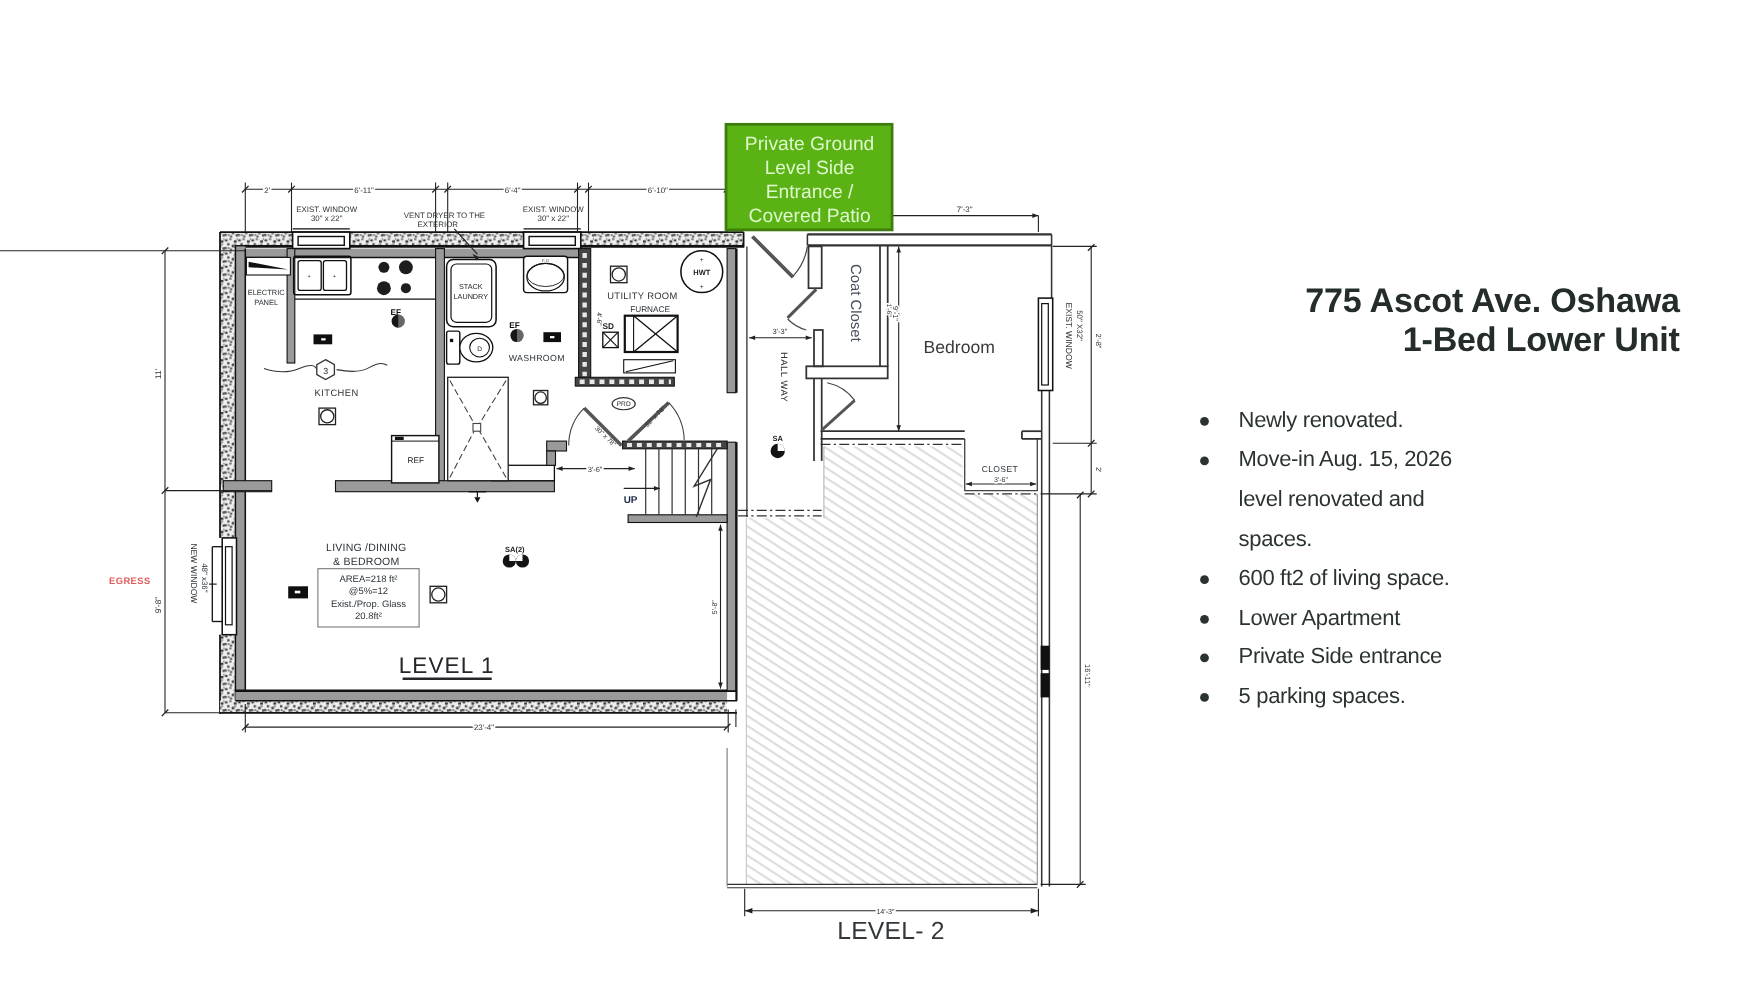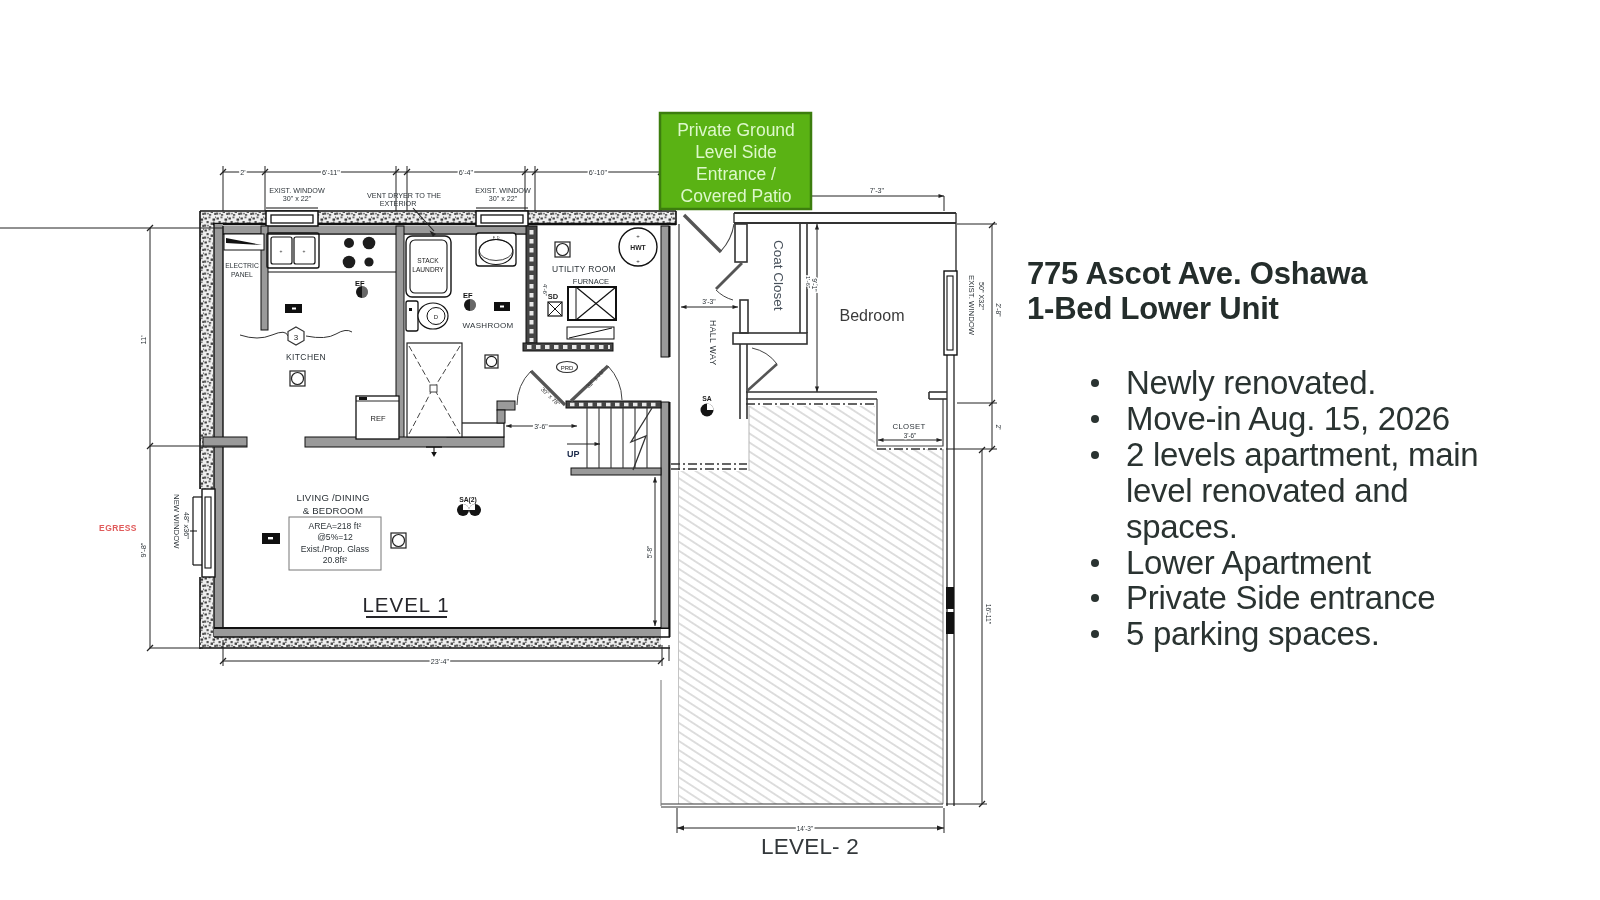--- a/index.html
+++ b/index.html
@@ -1,20 +1,20 @@
 <!DOCTYPE html>
 <html><head>
 <meta charset="utf-8">
 <style>
 html,body{margin:0;padding:0;background:#fff;width:1600px;height:900px;overflow:hidden;}
 *{box-sizing:border-box;}
 body{font-family:"Liberation Sans",sans-serif;}
 #stage{position:relative;width:1600px;height:900px;background:#ffffff;}
-.title{position:absolute;left:1027px;top:256px;width:500px;text-align:left;font-weight:bold;font-size:31px;line-height:35px;color:#242d2b;letter-spacing:-0.2px;}
-.blist{position:absolute;left:1090px;top:365px;font-size:33px;line-height:35.9px;color:#2a3331;letter-spacing:-0.3px;}
+.title{position:absolute;left:1027px;top:256px;width:500px;text-align:right;font-weight:bold;font-size:31px;line-height:35px;color:#242d2b;letter-spacing:-0.2px;}
+.blist{position:absolute;left:1090px;top:365px;font-size:20px;line-height:35.9px;color:#2a3331;letter-spacing:-0.3px;}
 .li{position:relative;padding-left:36px;}
 .li.b:before{content:"";position:absolute;left:1px;top:14px;width:8px;height:8px;border-radius:50%;background:#2a3331;}
 </style>
 </head>
 <body>
 <div id="stage">
 <svg width="1600" height="900" viewBox="0 0 1600 900" xmlns="http://www.w3.org/2000/svg" style="position:absolute;left:0;top:0;">
 <defs>
 <pattern id="spk" width="12" height="12" patternUnits="userSpaceOnUse">
  <rect width="12" height="12" fill="#efefef"></rect>
@@ -468,20 +468,20 @@
  <text x="736" y="158">Level Side</text>
  <text x="736" y="180">Entrance /</text>
  <text x="736" y="202">Covered Patio</text>
 </g>
 </g>
 </svg>
 <div class="title">775 Ascot Ave. Oshawa<br>1-Bed Lower Unit</div>
 <div class="blist">
 <div class="li b">Newly renovated.</div>
 <div class="li b">Move-in Aug. 15, 2026</div>
-<div class="li b">2 levels apartment, main</div>
 <div class="li">level renovated and</div>
 <div class="li">spaces.</div>
+<div class="li b">600 ft2 of living space.</div>
 <div class="li b">Lower Apartment</div>
 <div class="li b">Private Side entrance</div>
 <div class="li b">5 parking spaces.</div>
 </div>
 </div>
 
 </body></html>

